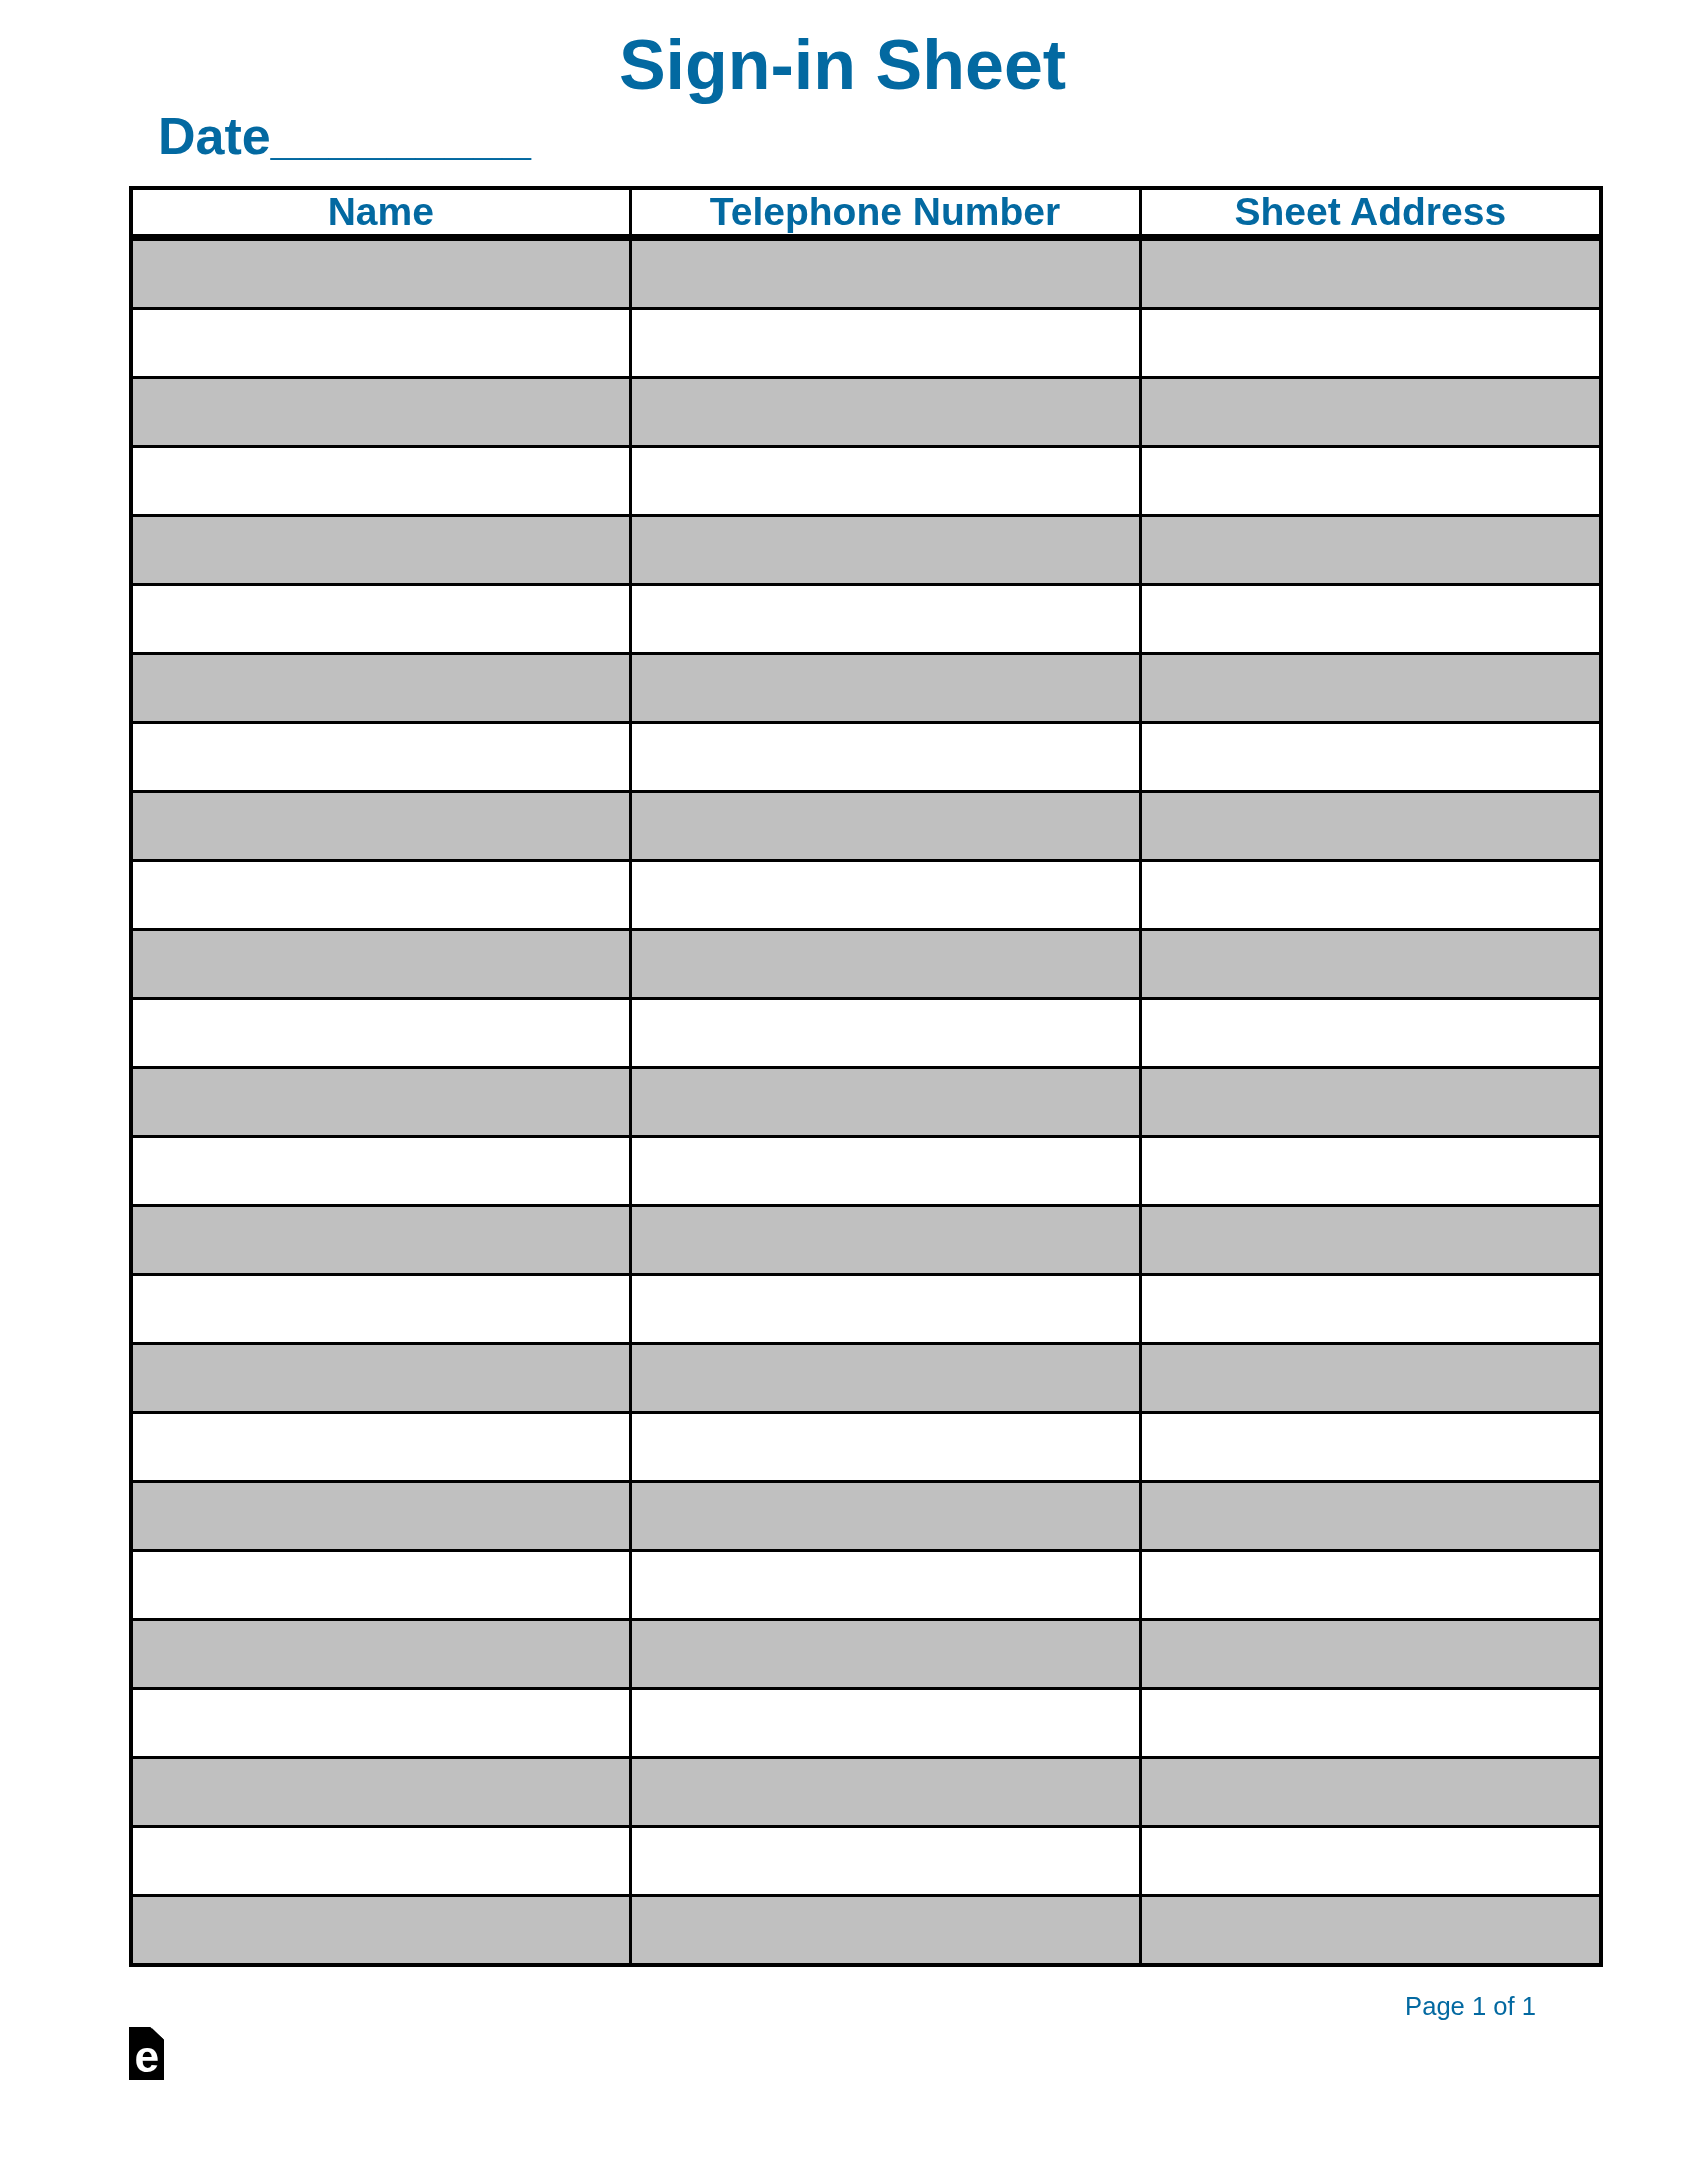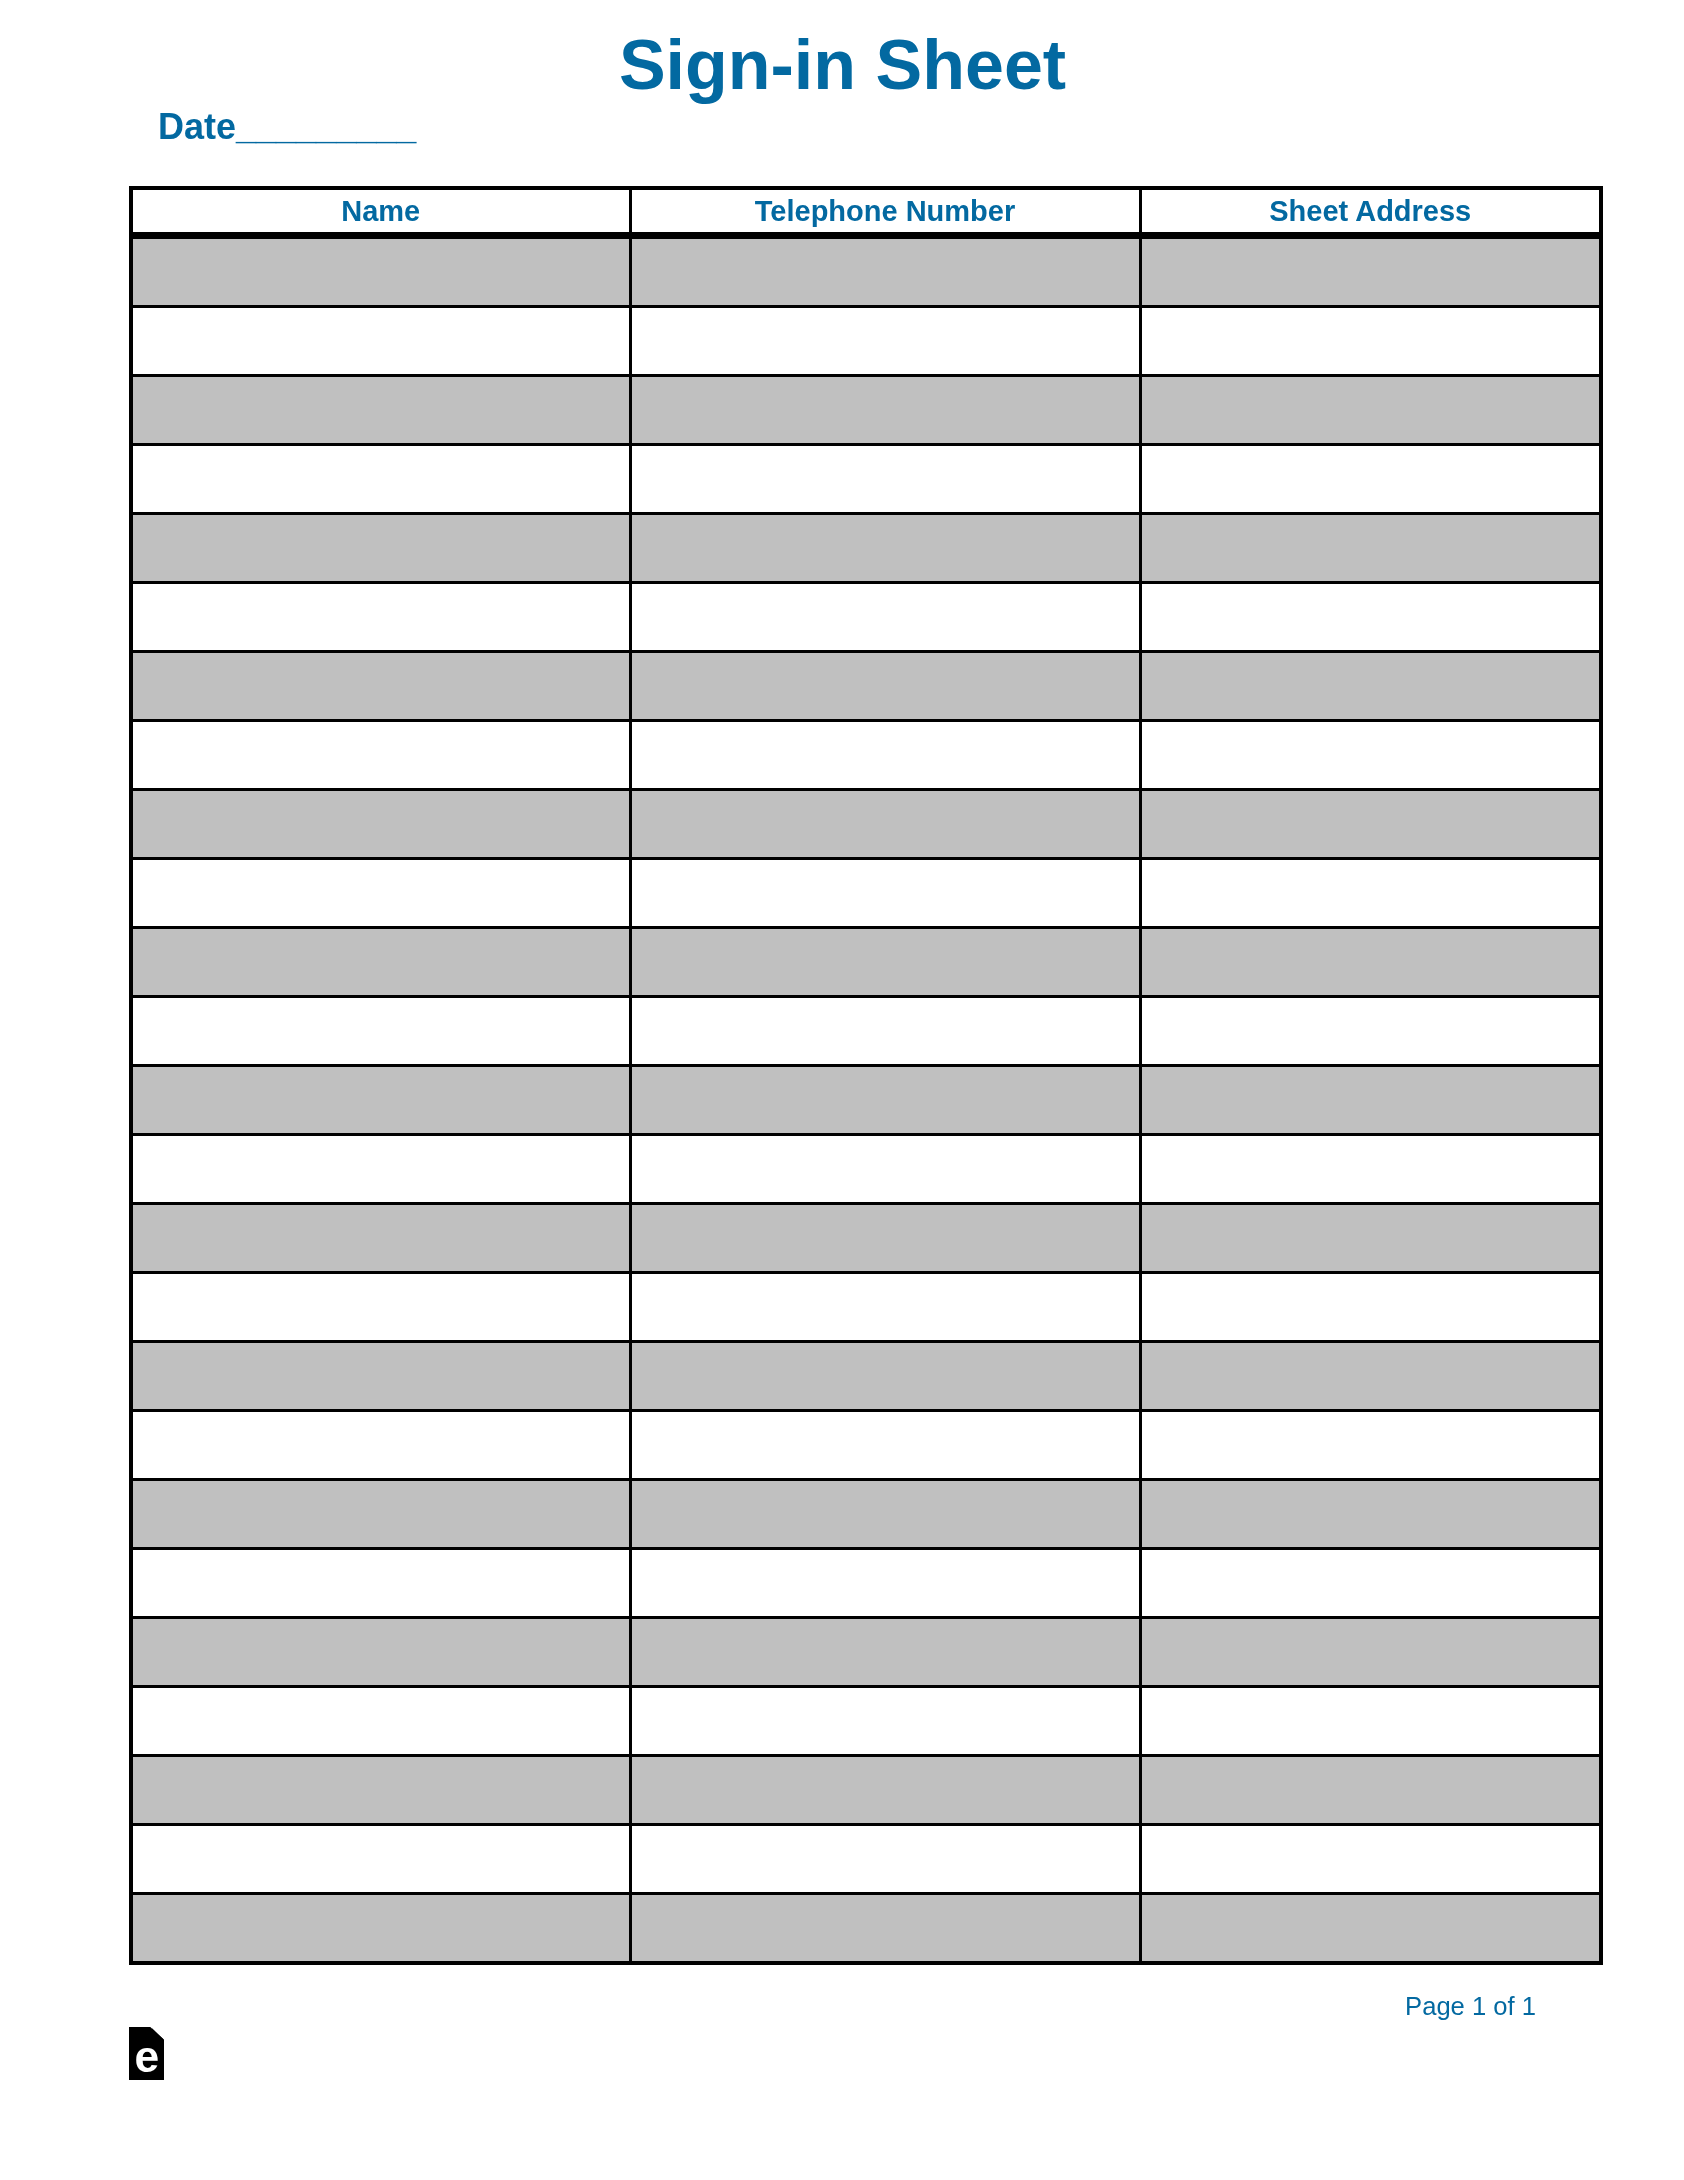--- a/index.html
+++ b/index.html
@@ -24,21 +24,21 @@
     margin: 0;
     text-align: center;
     font-size: 70px;
     font-weight: bold;
     line-height: 1.1;
   }
   .date-line {
     position: absolute;
     top: 106px;
     left: 158px;
-    font-size: 36px;
+    font-size: 52px;
     font-weight: bold;
     white-space: nowrap;
   }
   .date-blank {
     font-weight: bold;
     letter-spacing: 0;
   }
   table.signin-table {
     position: absolute;
     top: 186px;
@@ -47,21 +47,21 @@
     border-collapse: collapse;
     table-layout: fixed;
     border: 4.3px solid #000000;
   }
   table.signin-table th {
     border: 3.4px solid #000000;
     border-bottom: 7.7px solid #000000;
     height: 42px;
     padding: 0;
     background: #ffffff;
-    font-size: 29px;
+    font-size: 39px;
     font-weight: bold;
     text-align: center;
     vertical-align: middle;
   }
   table.signin-table td {
     border: 3.4px solid #000000;
     height: 66px;
     padding: 0;
     background: #ffffff;
   }

